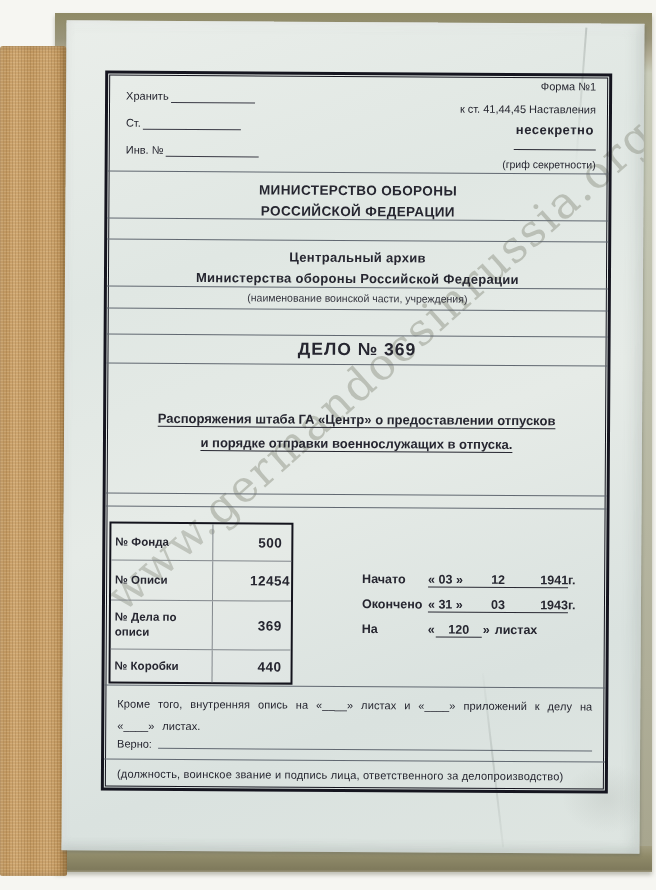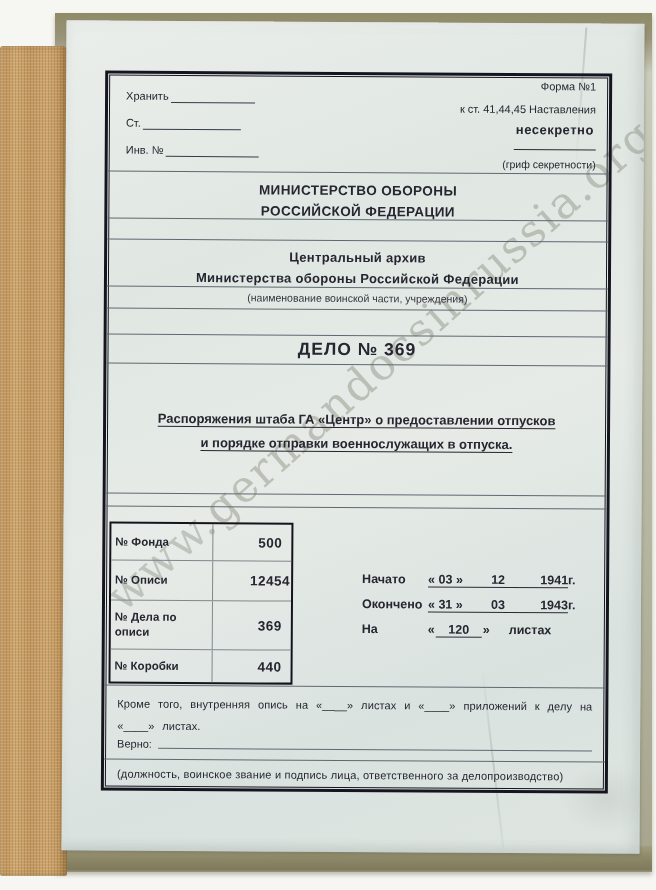--- a/index.html
+++ b/index.html
@@ -122,21 +122,21 @@
   .dlabel { width:66px; }
   .dgroup { display:flex; border-bottom:1.3px solid #2a2a34; }
   .dday { width:48px; text-align:left; }
   .dmonth { width:44px; text-align:center; }
   .dyear { width:48px; text-align:right; }
   .dsuffix { }
   .sheets-open { margin-right:1px; }
   .sheets-val { display:inline-block; width:46px; text-align:center;
     border-bottom:1.3px solid #2a2a34; }
   .sheets-close { margin-left:1px; }
-  .sheets-suffix { margin-left:19px; }
+  .sheets-suffix { margin-left:5px; }
 
   
   .note { font-size:11px; line-height:22px; text-align:justify; word-spacing:4.5px; letter-spacing:0.1px; }
   .verno-row { display:flex; margin-top:1px; }
   .verno-label { font-size:11px; }
   .sig-line { flex:1; margin-left:6px; border-bottom:1px solid #616871; transform:translateY(-3px); align-self:flex-end; height:14px; }
   .sign-caption { font-size:11px; letter-spacing:0.2px; }
 </style>
 </head>
 <body>

